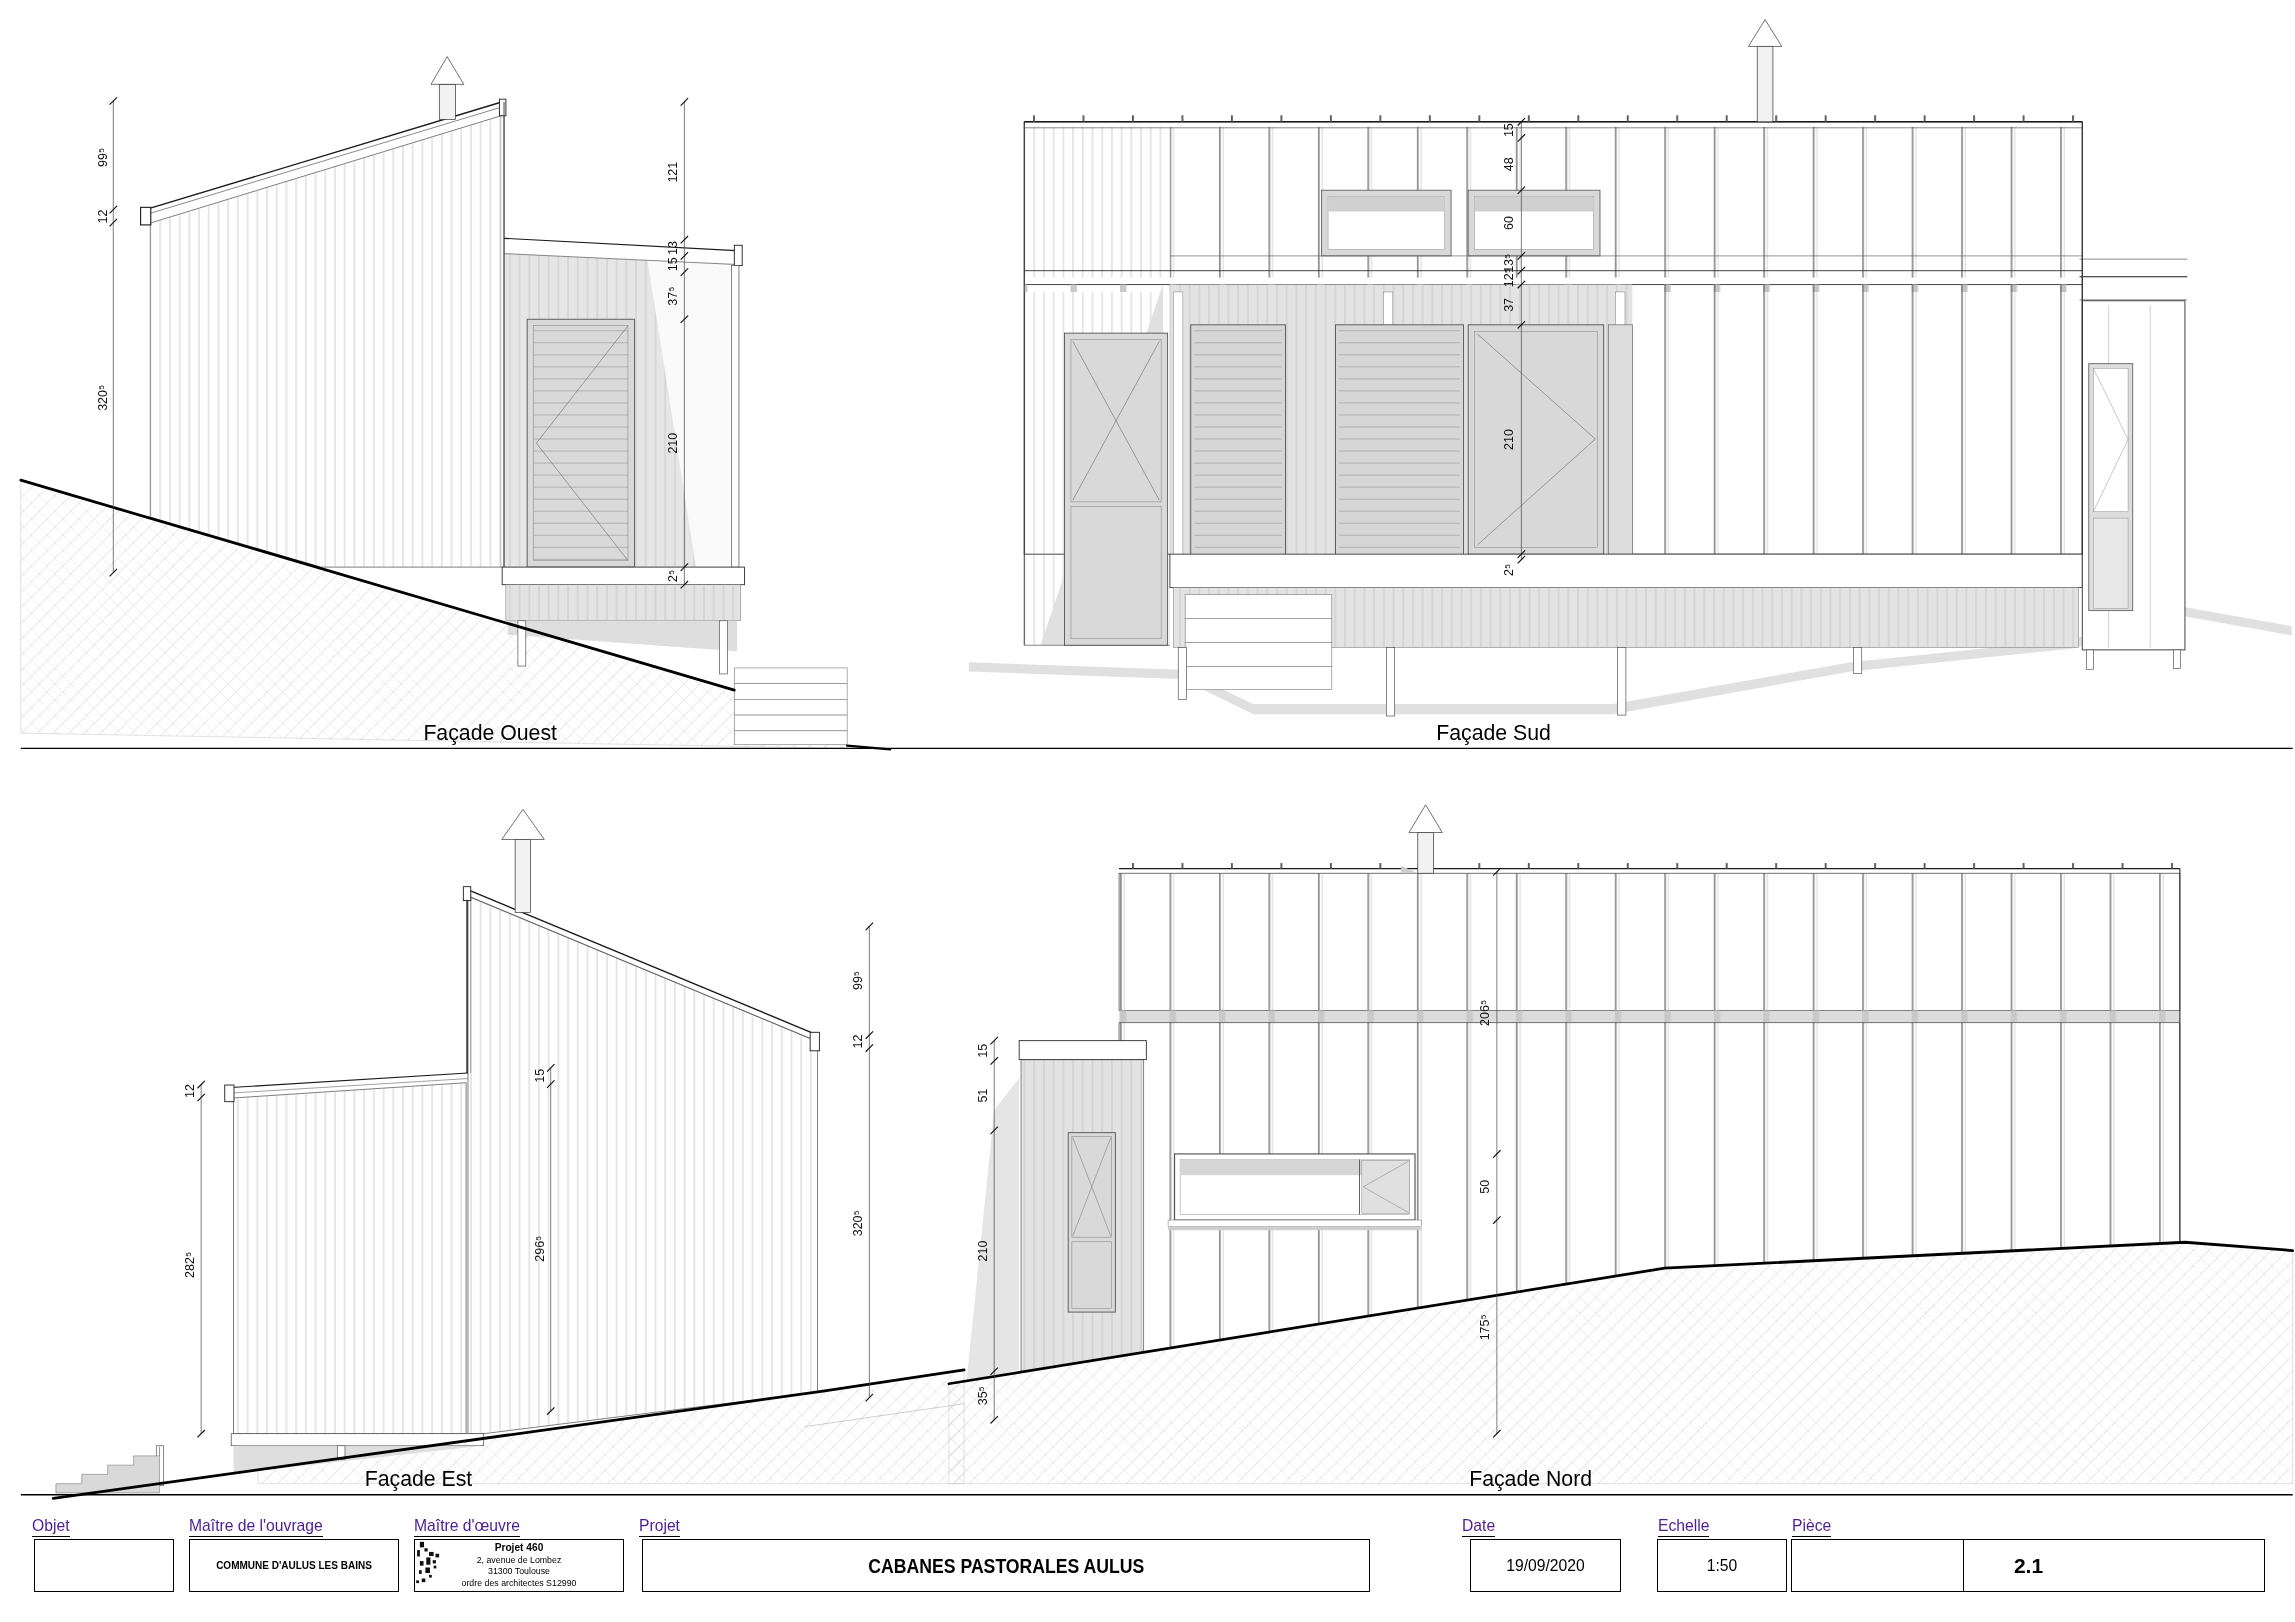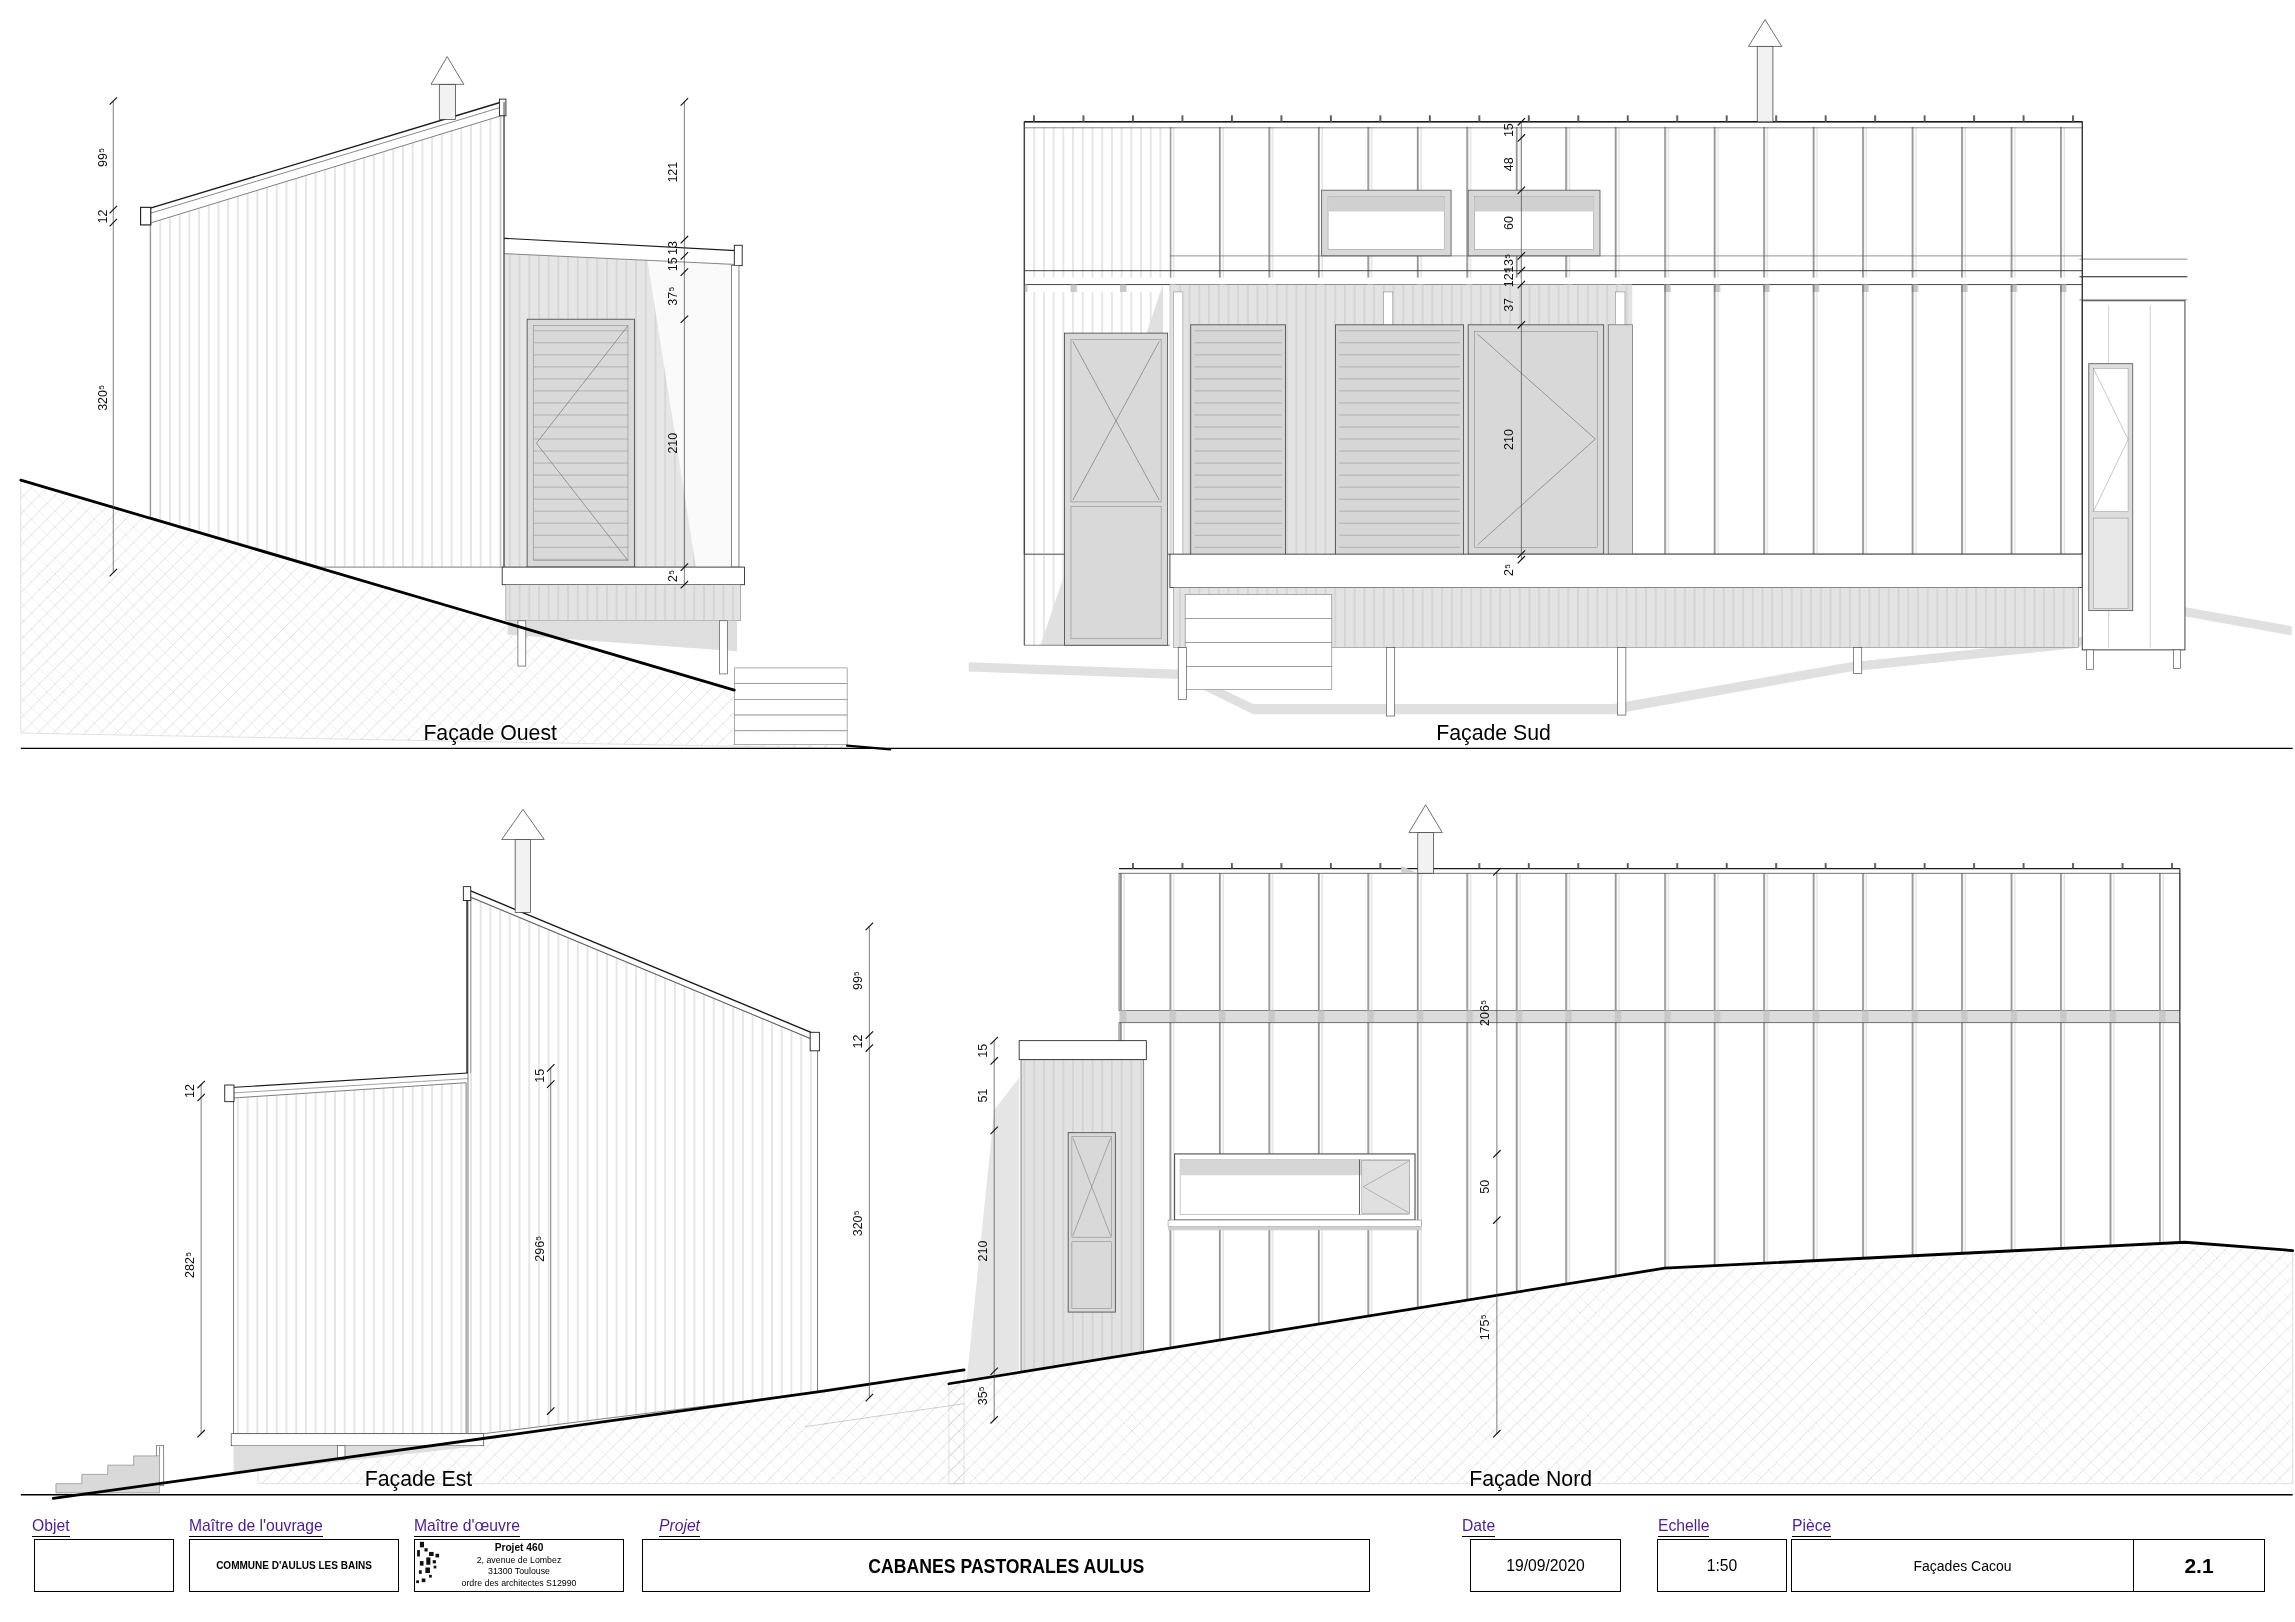--- a/index.html
+++ b/index.html
@@ -417,21 +417,21 @@
   <text class="vlabel" x="3310" y="3213">Façade Nord</text>
 </g>
 
 <line x1="45" y1="3232" x2="4958" y2="3232" stroke="#000" stroke-width="3"></line>
 </svg>
 
 <div>
   <span class="tb-label" style="left:32px;">Objet</span>
   <span class="tb-label" style="left:189px;">Maître de l'ouvrage</span>
   <span class="tb-label" style="left:414px;">Maître d'œuvre</span>
-  <span class="tb-label" style="left:659px;font-style:italic;">Projet</span>
+  <span class="tb-label" style="left:639px;">Projet</span>
   <span class="tb-label" style="left:1462px;">Date</span>
   <span class="tb-label" style="left:1658px;">Echelle</span>
   <span class="tb-label" style="left:1792px;">Pièce</span>
 
   <div class="tb-box" style="left:34px;width:140px;"></div>
 
   <div class="tb-box tb-ouvrage" style="left:189px;width:210px;">
     <span>COMMUNE D'AULUS LES BAINS</span>
   </div>
 
@@ -468,19 +468,18 @@
 
   <div class="tb-box tb-date" style="left:1470px;width:151px;">
     <span>19/09/2020</span>
   </div>
 
   <div class="tb-box tb-echelle" style="left:1657px;width:130px;">
     <span>1:50</span>
   </div>
 
   <div class="tb-box tb-piece-wrap" style="left:1791px;width:474px;">
-    <div class="tb-piece-left">Façades Cacou</div>
     <div class="tb-piece-right">2.1</div>
   </div>
 </div>
 
 </div>
 
 
 </body></html>

